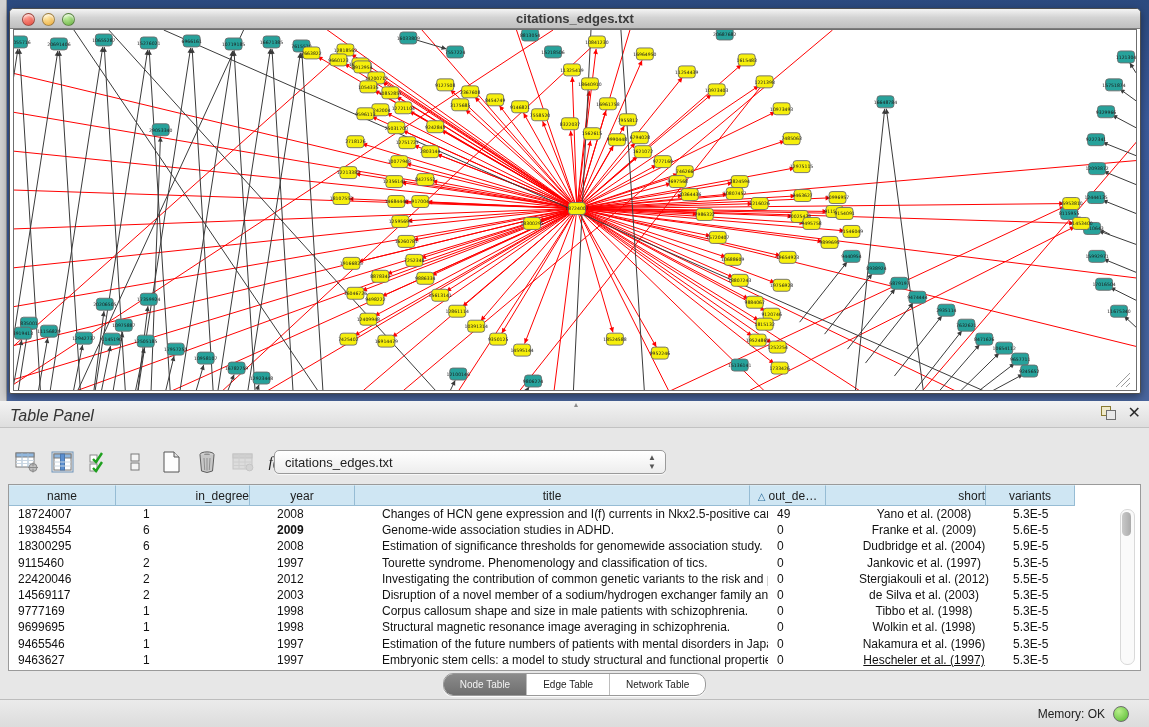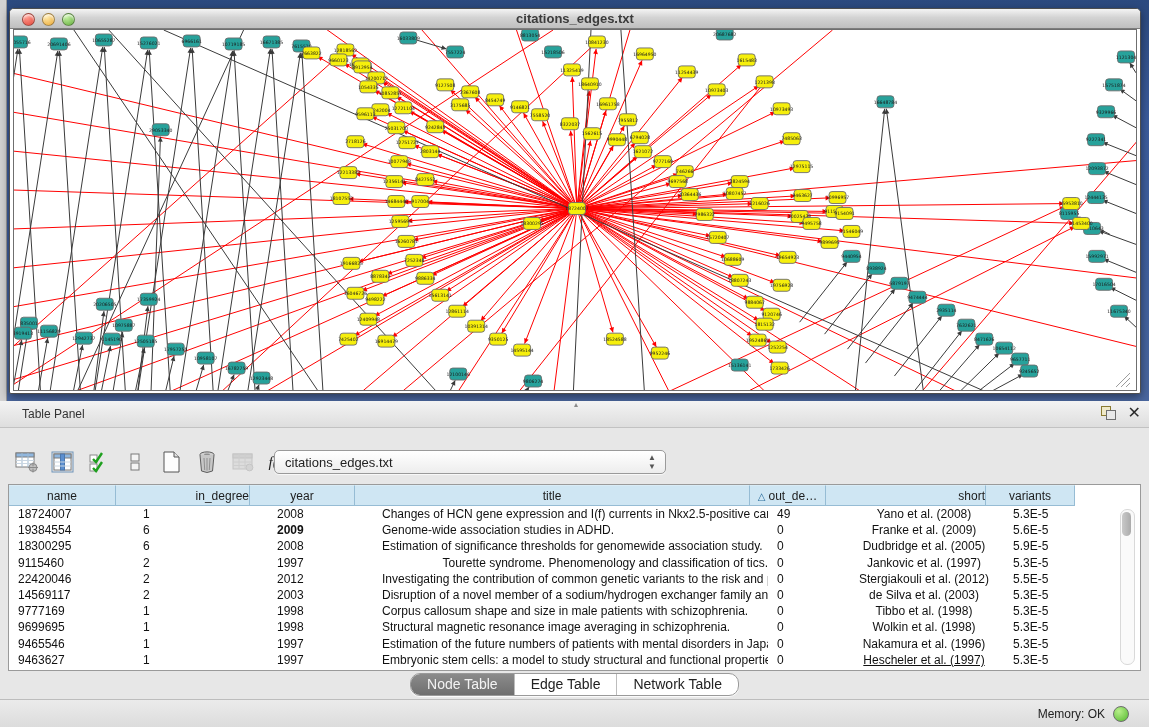--- a/index.html
+++ b/index.html
@@ -24,21 +24,21 @@
   .light.yellow{background:radial-gradient(circle at 35% 30%,#ffe9a8,#eaa834);}
   .light.green{background:radial-gradient(circle at 35% 30%,#c2f0a0,#62ac3b);}
   .net-canvas{position:absolute;left:3px;right:3px;top:20px;bottom:2px;background:#ffffff;
               border:1px solid #6f6f6f;}
   .net-canvas svg{display:block;}
   
   #table-panel{position:absolute;left:0;top:401px;width:1149px;height:326px;background:#e7e7e7;}
   .panel-titlebar{position:absolute;left:0;top:0;right:0;height:26px;
                   background:linear-gradient(180deg,#f3f3f3,#dedede);
                   border-bottom:1px solid #c2c2c2;}
-  .panel-title{position:absolute;left:22px;top:6px;font-size:12px;color:#333;}
+  .panel-title{position:absolute;left:10px;top:6px;font-size:16px;color:#333;font-style:italic;}
   .grip{position:absolute;left:570px;top:1px;width:12px;height:6px;color:#8b8b8b;font-size:8px;line-height:5px;text-align:center;}
   .panel-btns{position:absolute;right:8px;top:4px;display:flex;gap:12px;align-items:center;}
   .float-ic{width:15px;height:14px;position:relative;}
   .float-ic .sq1{position:absolute;left:0;top:0;width:8px;height:8px;border:1.5px solid #8a7a30;background:#efe9c8;}
   .float-ic .sq2{position:absolute;right:0;bottom:0;width:8px;height:8px;border:1.5px solid #6e6e6e;background:#e8e8e8;}
   .close-x{font-size:16px;font-weight:bold;color:#2b2b2b;line-height:16px;cursor:default;}
   .toolbar{position:absolute;left:14px;top:44px;height:34px;display:flex;align-items:center;gap:10px;}
   .tbtn{width:26px;height:26px;display:flex;align-items:center;justify-content:center;}
   .tbtn.disabled{opacity:.45;}
   .fx{font-family:"Liberation Serif","DejaVu Serif",serif;font-style:italic;font-size:15px;color:#222;}
@@ -59,21 +59,21 @@
       padding-left:9px;}
   .td.center{text-align:center;padding-left:0;}
   .vscroll{position:absolute;right:5px;top:24px;width:13px;bottom:5px;background:#fafafa;
            border:1px solid #d9d9d9;border-radius:7px;}
   .vthumb{position:absolute;left:1px;top:2px;width:9px;height:24px;background:linear-gradient(90deg,#c9c9c9,#ababab);
           border-radius:5px;}
   
   .tabsrow{position:absolute;left:0;right:0;top:272px;height:24px;display:flex;justify-content:center;}
   .seg{display:flex;height:21px;border:1px solid #9a9a9a;border-radius:10px;overflow:hidden;background:#fff;
        box-shadow:0 1px 1px rgba(255,255,255,.9);}
-  .seg .tab{font-size:14px;color:#222;line-height:21px;padding:0 16px;border-right:1px solid #bdbdbd;}
+  .seg .tab{font-size:10px;color:#222;line-height:21px;padding:0 16px;border-right:1px solid #bdbdbd;}
   .seg .tab:last-child{border-right:none;}
   .seg .tab.active{background:linear-gradient(180deg,#8b8b8b,#6f6f6f);color:#f3f3f3;}
   
   .statusbar{position:absolute;left:0;bottom:0;width:100%;height:27px;background:linear-gradient(180deg,#ebebeb,#dcdcdc);
              border-top:1px solid #bdbdbd;}
   .memlabel{position:absolute;right:44px;top:7px;font-size:12px;color:#222;}
   .memled{position:absolute;right:20px;top:6px;width:14px;height:14px;border-radius:50%;
           background:radial-gradient(circle at 35% 30%,#b8f08a,#55b830);border:1px solid #6d6d6d;}
   
   .tbtn svg{display:block;}
@@ -1155,28 +1155,28 @@
           <div class="td" style="width: 76px;">0</div>
           <div class="td center" style="width: 160px;">Franke et al. (2009)</div>
           <div class="td" style="width: 89px;">5.6E-5</div>
         </div>
         <div class="tr">
           <div class="td" style="width: 125px;">18300295</div>
           <div class="td" style="width: 134px;">6</div>
           <div class="td" style="width: 105px;">2008</div>
           <div class="td" style="width: 395px;">Estimation of significance thresholds for genomewide association study.</div>
           <div class="td" style="width: 76px;">0</div>
-          <div class="td center" style="width: 160px;">Dudbridge et al. (2005)</div>
+          <div class="td center" style="width: 160px;">Dudbridge et al. (2004)</div>
           <div class="td" style="width: 89px;">5.9E-5</div>
         </div>
         <div class="tr">
           <div class="td" style="width: 125px;">9115460</div>
           <div class="td" style="width: 134px;">2</div>
           <div class="td" style="width: 105px;">1997</div>
-          <div class="td" style="width: 395px; text-align: right;">Tourette syndrome. Phenomenology and classification of tics.</div>
+          <div class="td" style="width: 395px;">Tourette syndrome. Phenomenology and classification of tics.</div>
           <div class="td" style="width: 76px;">0</div>
           <div class="td center" style="width: 160px;">Jankovic et al. (1997)</div>
           <div class="td" style="width: 89px;">5.3E-5</div>
         </div>
         <div class="tr">
           <div class="td" style="width: 125px;">22420046</div>
           <div class="td" style="width: 134px;">2</div>
           <div class="td" style="width: 105px;">2012</div>
           <div class="td" style="width: 395px;">Investigating the contribution of common genetic variants to the risk and pathogen…</div>
           <div class="td" style="width: 76px;">0</div>

